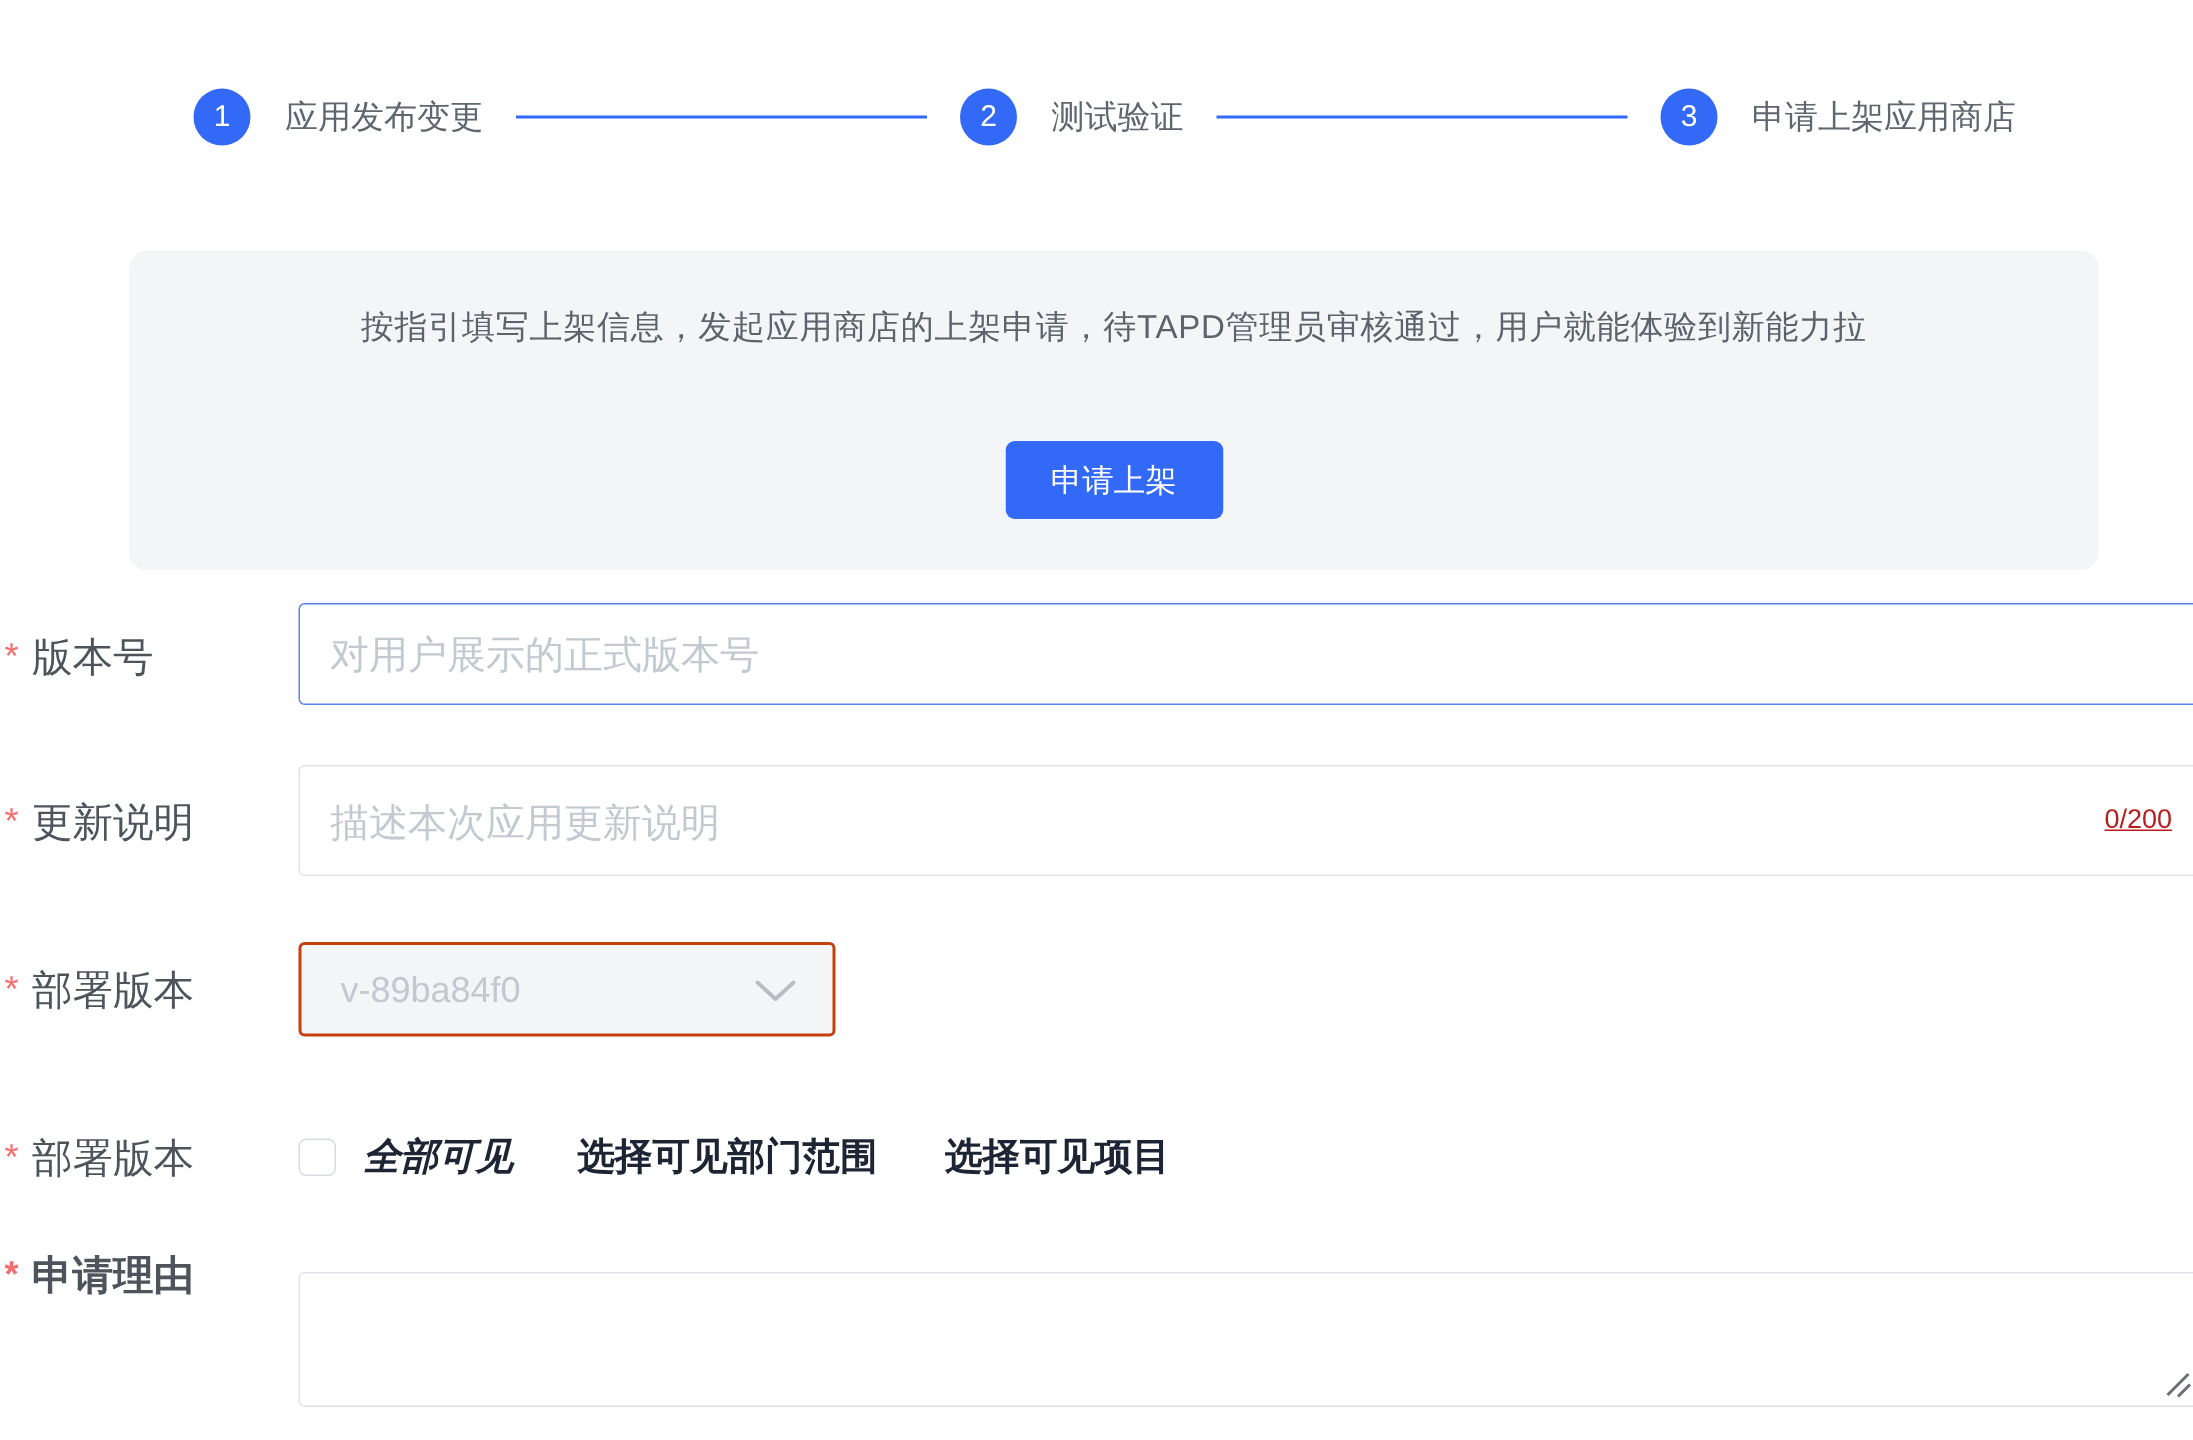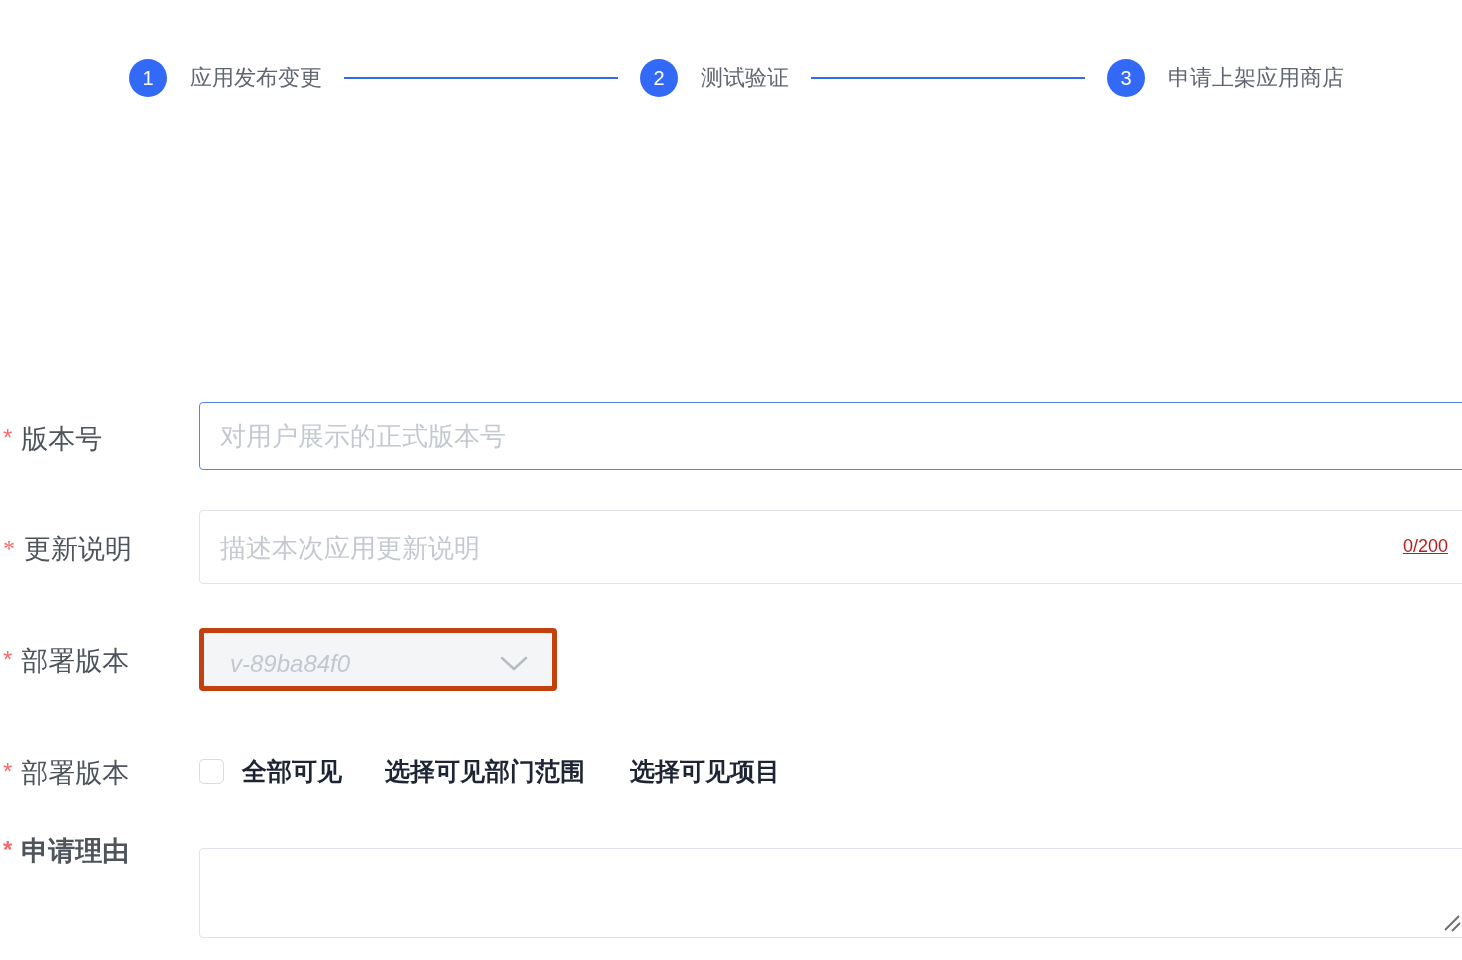--- a/index.html
+++ b/index.html
@@ -38,30 +38,30 @@
 
   .note-wrap { position: absolute; left: 199px; top: 510px; width: 1271px; height: 74px;
     border: 1px solid #e0e3e9; border-radius: 4px; background: #fff; }
   .note-area { width: 100%; height: 100%; border: none; resize: none; outline: none;
     padding: 20px 120px 10px 20px; font-size: 26px; color: #333; background: transparent;
     font-family: "Liberation Sans", "DejaVu Sans", sans-serif; }
   .note-area::placeholder { color: #c4c9d1; }
   .char-counter { position: absolute; right: 21px; top: 25px; font-size: 18px; color: #b91c1c; text-decoration: underline; }
 
   .select-box { position: absolute; left: 199px; top: 628px; width: 358px; height: 63px;
-    background: #f4f5f7; border: 5px solid #c2410c; border-radius: 4px; cursor: not-allowed; font-style: italic; }
+    background: #f4f5f7; border: 2px solid #c2410c; border-radius: 4px; cursor: not-allowed; }
   .select-value { position: absolute; left: 26px; top: 0; line-height: 61px;
     font-size: 24px; color: #c3c8d0; }
   .chevron { position: absolute; right: 24px; top: 23px; }
 
   .checkbox { position: absolute; left: 199px; top: 759px; width: 25px; height: 25px;
     border: 1.5px solid #d7dbe2; border-radius: 5px; background: #fff; cursor: pointer; }
   .vis-option { position: absolute; top: 757px; font-size: 25px; font-weight: 700;
     color: #1d2534; line-height: 28px; white-space: nowrap; cursor: pointer; }
-  .vis-all { left: 242px; }
+  .vis-all { left: 242px; font-style: italic; }
   .vis-dept { left: 385px; }
   .vis-project { left: 630px; }
 
   .reason-wrap { position: absolute; left: 199px; top: 848px; width: 1271px; height: 90px;
     border: 1px solid #e0e3e9; border-radius: 4px; background: #fff; }
   .reason-area { width: 100%; height: 100%; border: none; resize: none; outline: none;
     padding: 14px 20px; font-size: 26px; color: #333; background: transparent;
     font-family: "Liberation Sans", "DejaVu Sans", sans-serif; }
   .resize-handle { position: absolute; right: 8px; bottom: 5px; width: 18px; height: 18px; }
 </style>
@@ -80,27 +80,31 @@
       <div class="step-circle">2</div>
       <div class="step-label">测试验证</div>
     </div>
     <div class="connector"></div>
     <div class="step">
       <div class="step-circle">3</div>
       <div class="step-label">申请上架应用商店</div>
     </div>
   </div>
 
+  <div class="banner">
+    <div class="banner-text">按指引填写上架信息，发起应用商店的上架申请，待TAPD管理员审核通过，用户就能体验到新能力拉</div>
+    <button class="apply-btn">申请上架</button>
+  </div>
 
   <div class="field-label" style="top:423px;">
     <span class="req">*</span><span>版本号</span>
   </div>
   <input class="text-input" type="text" placeholder="对用户展示的正式版本号" style="">
 
-  <div class="field-label" style="top:533px;font-family:Liberation Serif, serif;">
+  <div class="field-label" style="top:533px;">
     <span class="req">*</span><span>更新说明</span>
   </div>
   <div class="note-wrap">
     <textarea class="note-area" placeholder="描述本次应用更新说明" style=""></textarea>
     <span class="char-counter">0/200</span>
   </div>
 
   <div class="field-label" style="top:645px;">
     <span class="req">*</span><span>部署版本</span>
   </div>

